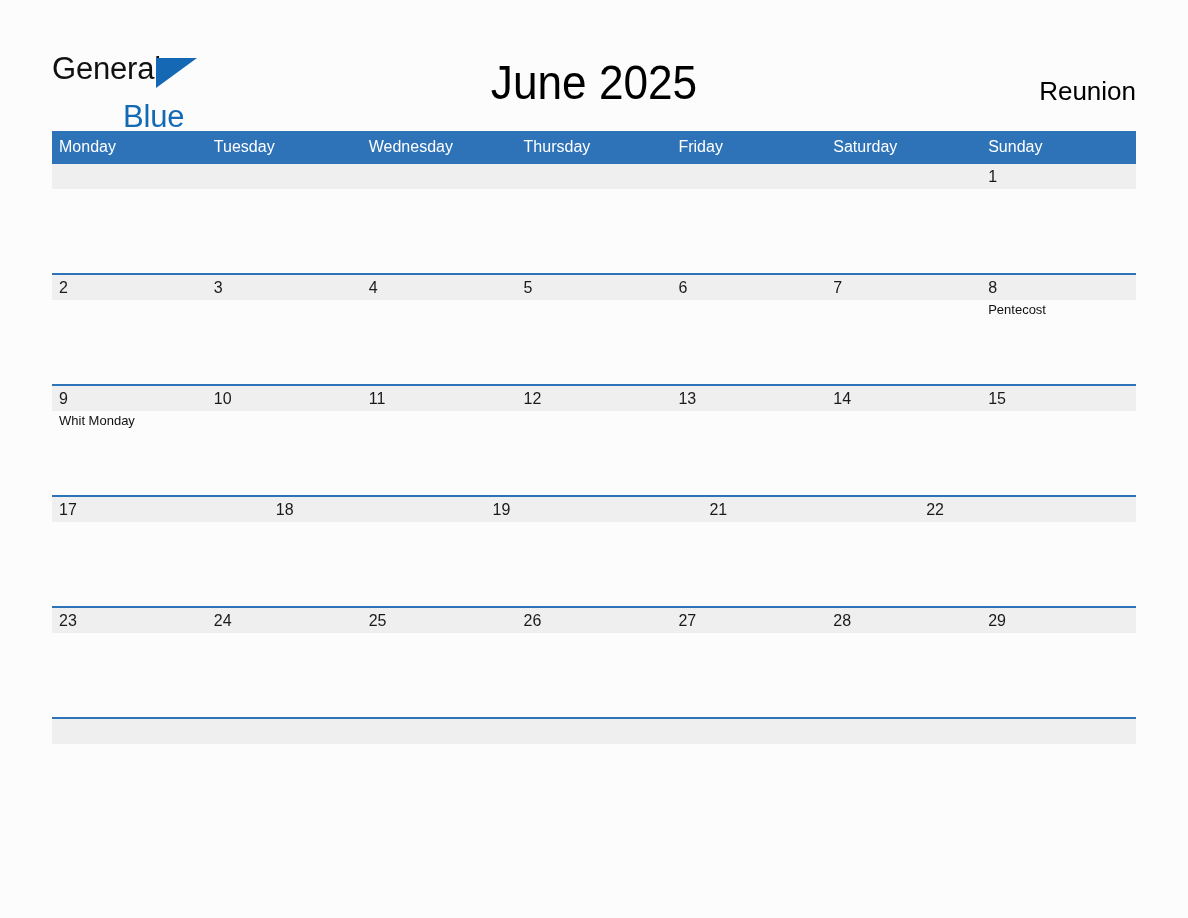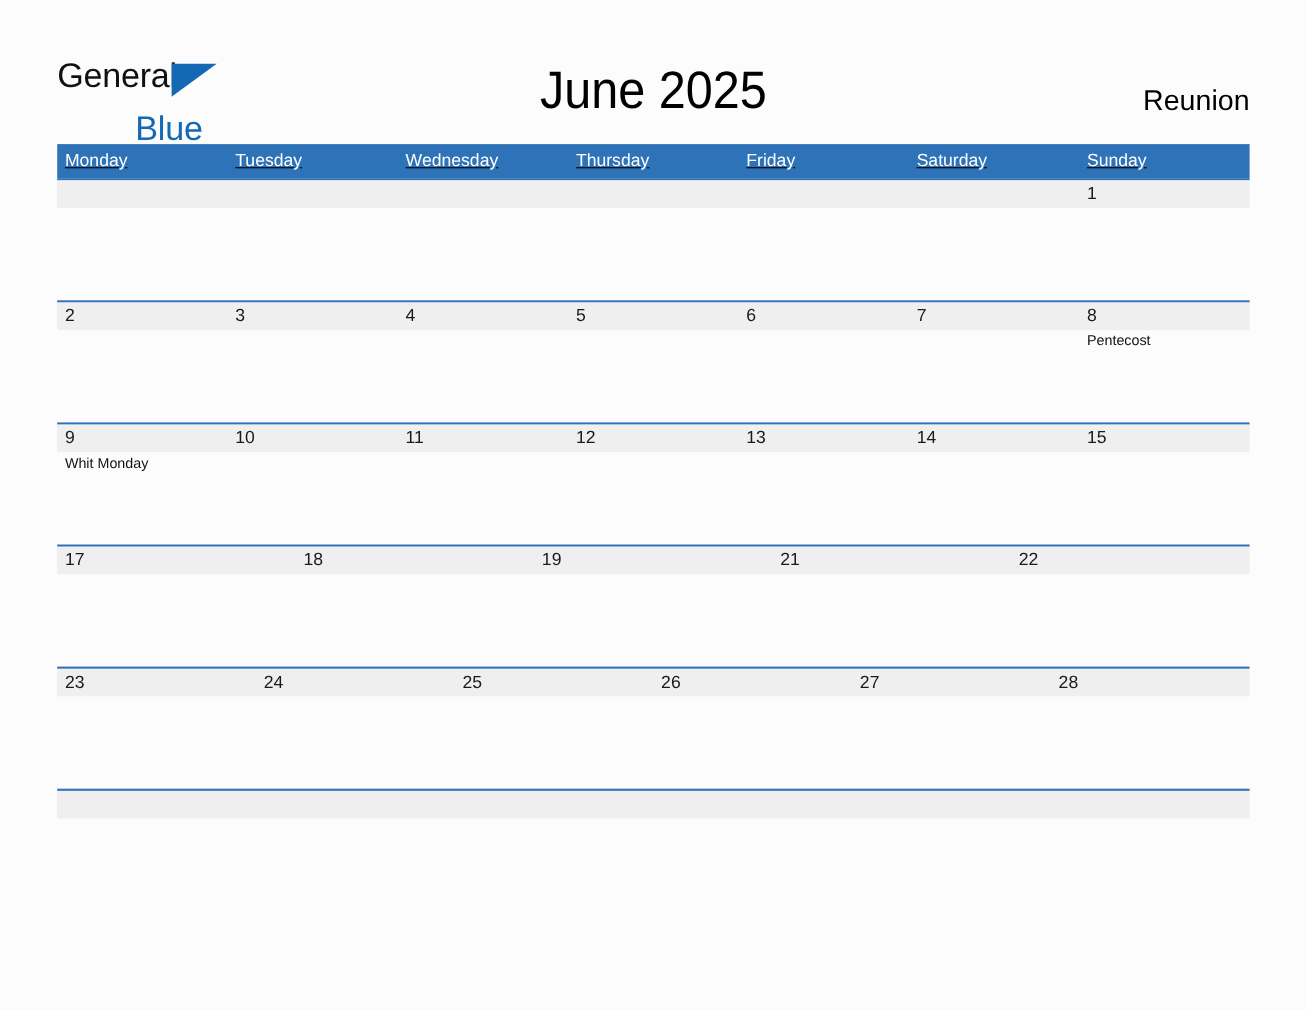--- a/index.html
+++ b/index.html
@@ -93,21 +93,20 @@
     white-space: nowrap;
     margin-left: 25px;
   }
 
   
   .grid {
     position: absolute;
     left: 52px;
     top: 131px;
     width: 1084px;
-    text-decoration: underline;
   }
 
   .weekday-row {
     display: flex;
     background: #2e72b8;
     height: 31px;
   }
   .weekday-cell {
     flex: 1 1 0;
     box-sizing: border-box;
@@ -392,20 +391,24 @@
           <span class="day-event"></span>
         </div>
         <div class="day-cell">
           <span class="day-number">27</span>
           <span class="day-event"></span>
         </div>
         <div class="day-cell">
           <span class="day-number">28</span>
           <span class="day-event"></span>
         </div>
+        <div class="day-cell">
+          <span class="day-number">29</span>
+          <span class="day-event"></span>
+        </div>
       </div>
     </div>
 
     <div class="week-row">
       <div class="daynum-band">
         <div class="band-seg"></div>
         <div class="band-seg"></div>
         <div class="band-seg"></div>
         <div class="band-seg"></div>
         <div class="band-seg"></div>

